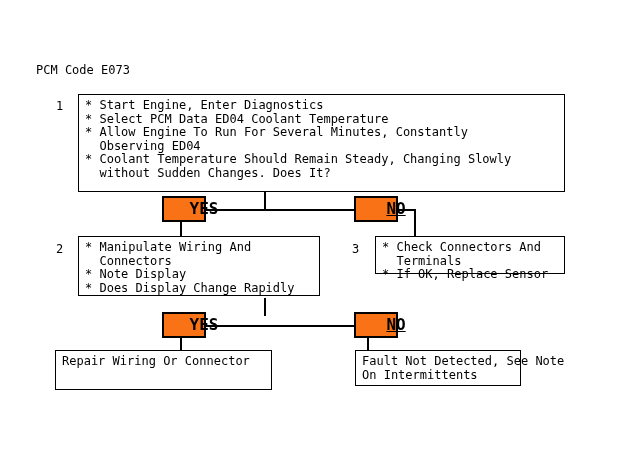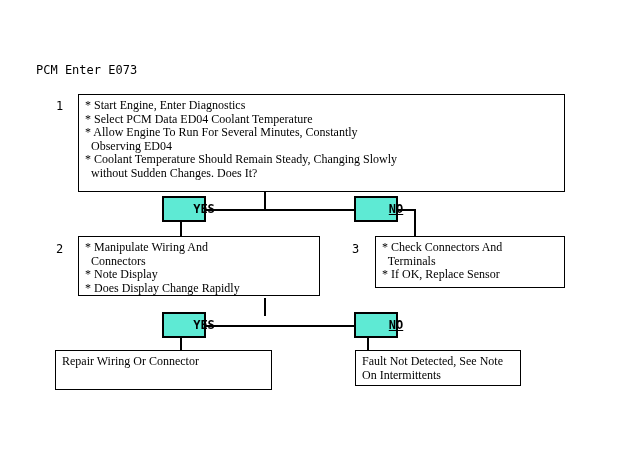--- a/index.html
+++ b/index.html
@@ -35,39 +35,38 @@
     position: absolute;
     font-size: 12px;
     line-height: 14px;
     white-space: pre;
   }
   .box {
     position: absolute;
     box-sizing: border-box;
     border: 1px solid #000000;
     background: #ffffff;
-    font-family: Liberation Serif, serif;
   }
   .box .txt {
     position: absolute;
     left: 6px;
     top: 4px;
     font-size: 12px;
     line-height: 13.6px;
     white-space: pre;
   }
   .dbox {
     position: absolute;
     box-sizing: border-box;
     border: 2px solid #000000;
-    background: #5eead4;
+    background: #f97316;
     display: flex;
     align-items: center;
     justify-content: center;
-    font-size: 12px;
+    font-size: 16px;
     font-weight: bold;
     line-height: 12px;
     z-index: 3;
     padding-left: 40px;
   }
   .dbox.no-style {
     font-weight: bold;
   }
   .dbox.no-style span {
     text-decoration: underline;
@@ -78,21 +77,21 @@
     z-index: 1;
   }
   .lnh { height: 2px; }
   .lnv { width: 2px; }
 </style>
 </head>
 <body>
 
 <div id="canvas">
 
-  <div class="title">PCM Enter E073</div>
+  <div class="title">PCM Code E073</div>
 
   <div class="numlabel" style="left:56px; top:99px;">1</div>
   <div class="box" style="left:78px; top:94px; width:487px; height:98px;">
     <div class="txt">* Start Engine, Enter Diagnostics
 * Select PCM Data ED04 Coolant Temperature
 * Allow Engine To Run For Several Minutes, Constantly
   Observing ED04
 * Coolant Temperature Should Remain Steady, Changing Slowly
   without Sudden Changes. Does It?</div>
   </div>
@@ -116,21 +115,21 @@
 
   <div class="numlabel" style="left:56px; top:242px;">2</div>
   <div class="box" style="left:78px; top:236px; width:242px; height:60px;">
     <div class="txt">* Manipulate Wiring And
   Connectors
 * Note Display
 * Does Display Change Rapidly</div>
   </div>
 
   <div class="numlabel" style="left:352px; top:242px;">3</div>
-  <div class="box" style="left:375px; top:236px; width:190px; height:52px;">
+  <div class="box" style="left:375px; top:236px; width:190px; height:38px;">
     <div class="txt">* Check Connectors And
   Terminals
 * If OK, Replace Sensor</div>
   </div>
 
   <div class="ln lnv" style="left:264px; top:298px; height:18px;"></div>
 
   <div class="ln lnh" style="left:180px; top:325px; width:200px;"></div>
 
   <div class="dbox" style="left:162px; top:312px; width:38px; height:26px;">

